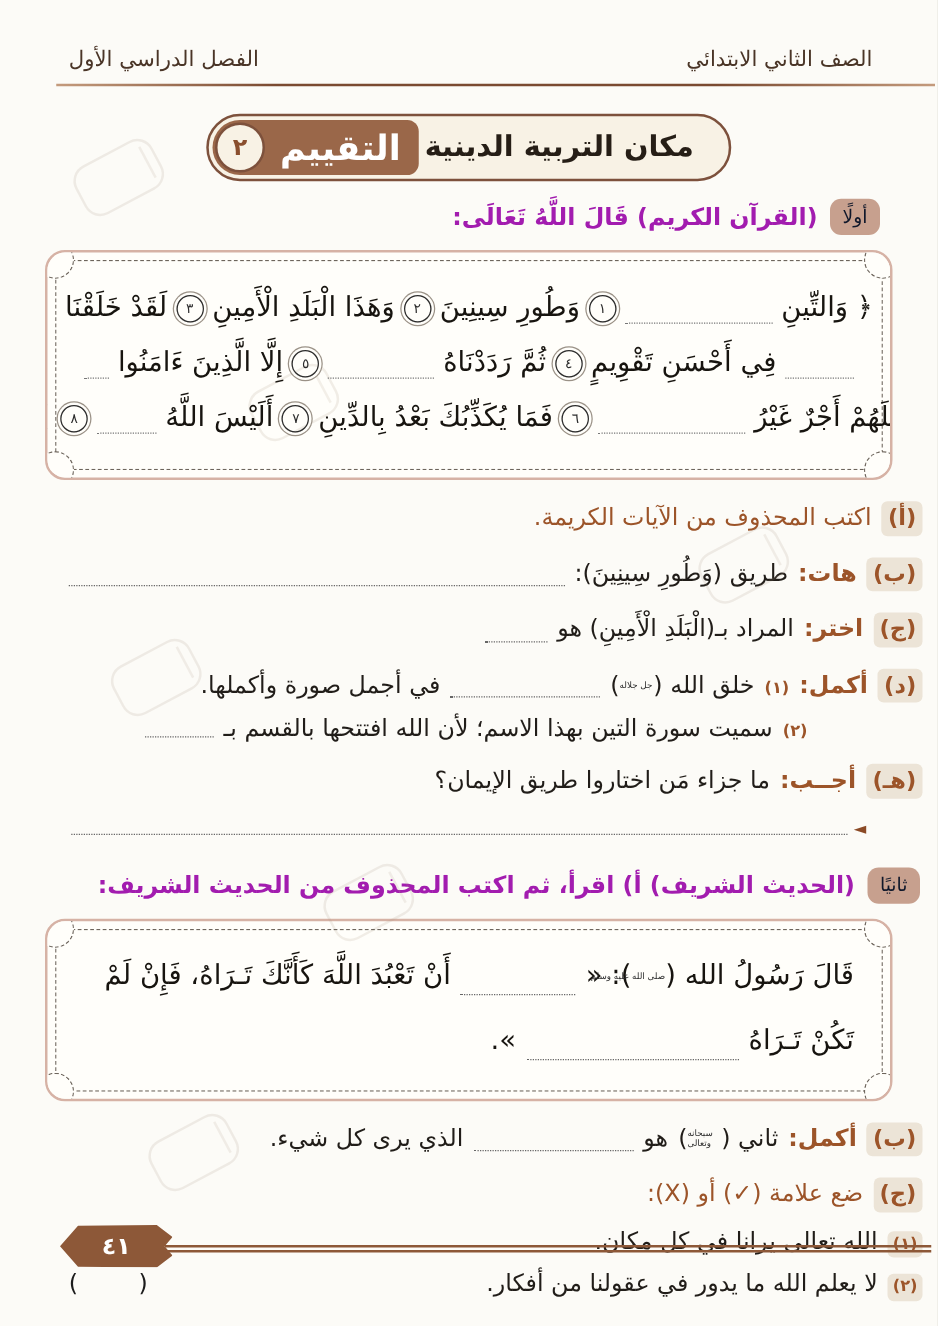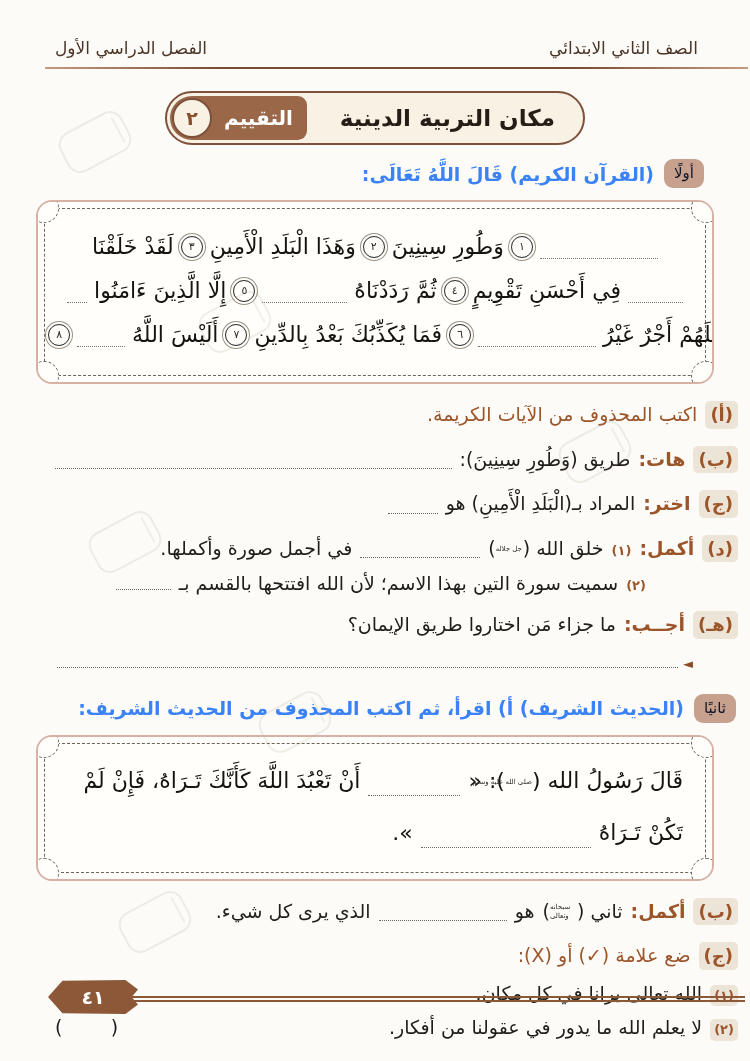--- a/index.html
+++ b/index.html
@@ -20,31 +20,31 @@
   .divider { height:2px; margin:9px 2px 0 45px;
              background:linear-gradient(90deg,#c49b7d,#7a4a31 25%,#7a4a31 75%,#c49b7d); }
 
   
   .banner { width:420px; height:54px; margin:22px auto 0; background:#f8f2e5;
             border:2.5px solid #7d513c; border-radius:30px; display:flex; align-items:center;
             justify-content:space-between; padding:3px 4px 3px 3px; }
   .banner-title { font-size:23px; font-weight:bold; color:#261e16; margin-right:24px; white-space:nowrap; }
   .banner-badge { display:flex; align-items:center; background:#9a6749;
                   border-radius:24px 10px 10px 24px; height:44px; padding:0 14px 0 2px; }
-  .banner-badge-label { color:#fff; font-size:20px; font-weight:bold; margin-left:12px; white-space:nowrap; }
+  .banner-badge-label { color:#fff; font-size:28px; font-weight:bold; margin-left:12px; white-space:nowrap; }
   .banner-circle { width:40px; height:40px; background:#f8f2e5; border:2.5px solid #7d513c;
                    border-radius:50%; display:flex; align-items:center; justify-content:center;
                    color:#8a4f2e; font-size:19px; font-weight:bold; }
 
   
   .sec-head { display:flex; align-items:center; gap:10px; margin:14px 46px 0 38px; }
   .sec-head.tight { margin-right:14px; }
   .sec-badge { background:#c7a08e; color:#0f172a; font-size:15px; font-weight:normal;
                border-radius:9px; padding:5px 10px 6px; white-space:nowrap; }
-  .sec-title { font-size:19px; font-weight:bold; color:#3b82f6; }
+  .sec-title { font-size:19px; font-weight:bold; color:#a21caf; }
 
   
   .qbox { margin:12px 36px 0; background:#fffefa; border:2px solid #d6b2a5;
           border-radius:16px; padding:6px; overflow:hidden; }
   .qbox-inner { position:relative; border:1.6px dashed #6d655c; border-radius:3px;
                 padding:16px 22px 18px; }
   .scoop { position:absolute; width:30px; height:30px; background:#fffefa;
            border:1.6px dashed #6d655c; border-radius:50%; }
   .scoop.tl { top:-16px; right:-16px; } .scoop.tr { top:-16px; left:-16px; }
   .scoop.bl { bottom:-16px; right:-16px; } .scoop.br { bottom:-16px; left:-16px; }
@@ -121,20 +121,21 @@
   </div>
 
   <div class="qbox">
     <div class="qbox-inner">
       <span class="scoop tl"></span>
       <span class="scoop tr"></span>
       <span class="scoop bl"></span>
       <span class="scoop br"></span>
 
       <div class="vline">
+        <span>﴿ وَالتِّينِ</span>
         <span class="vblank" style="width:118px"></span>
         <span class="ayah">١</span>
         <span>وَطُورِ سِينِينَ</span>
         <span class="ayah">٢</span>
         <span>وَهَذَا الْبَلَدِ الْأَمِينِ</span>
         <span class="ayah">٣</span>
         <span>لَقَدْ خَلَقْنَا</span>
       </div>
 
       <div class="vline full">

